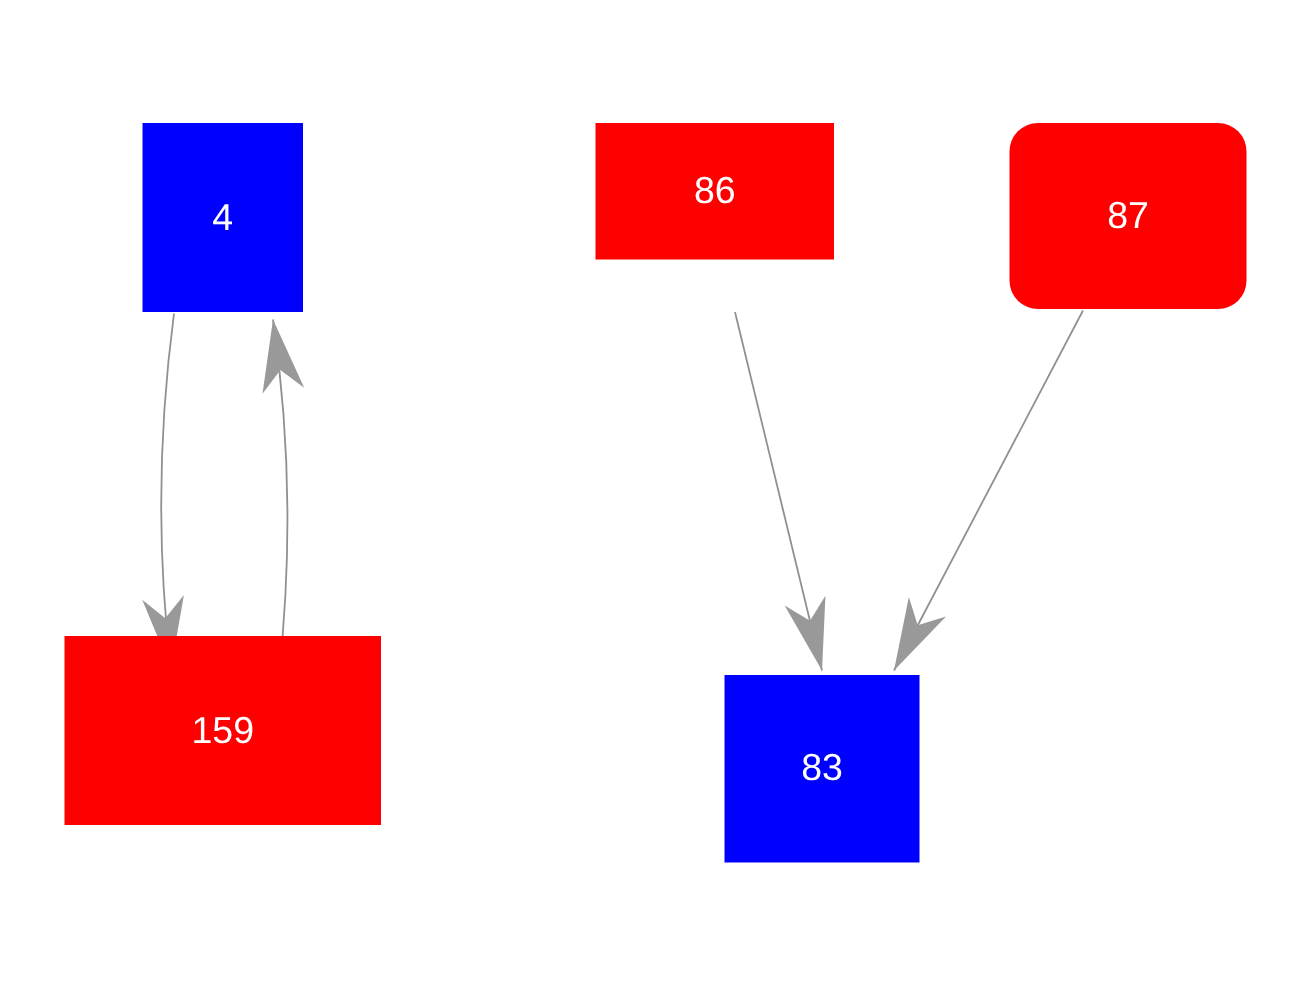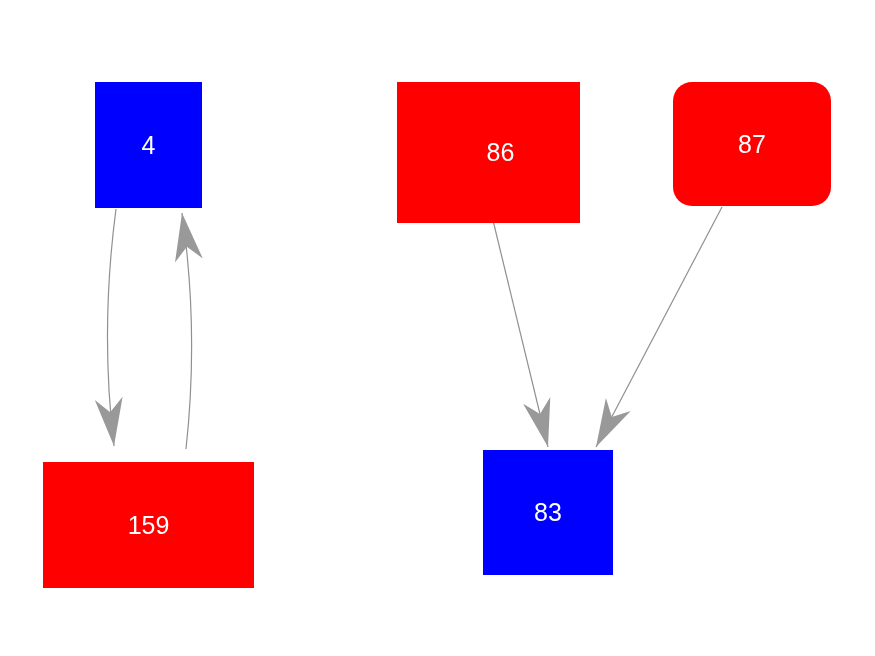--- a/index.html
+++ b/index.html
@@ -63,25 +63,25 @@
     <polygon class="edge-arrowhead" points="548,447 523.1,403.7 540,413.9 550.3,397.1"></polygon>
 
     <path class="edge-line" d="M 722 207 L 596 447"></path>
     <polygon class="edge-arrowhead" points="596,447 605.9,398 611.8,416.9 630.7,411"></polygon>
   </svg>
 
   <div class="node blue" style="left:95px; top:82px; width:107px; height:126px;">
     <span>4</span>
   </div>
 
-  <div class="node red" style="left:43px; top:462px; width:211px; height:126px;">
+  <div class="node red" style="left:43px; top:424px; width:211px; height:126px;">
     <span>159</span>
   </div>
 
-  <div class="node red" style="left:397px; top:82px; width:159px; height:141px;padding-left:24px;">
+  <div class="node red" style="left:397px; top:82px; width:159px; height:91px;">
     <span>86</span>
   </div>
 
   <div class="node red" style="left:673px; top:82px; width:158px; height:124px;border-radius:19px;">
     <span>87</span>
   </div>
 
   <div class="node blue" style="left:483px; top:450px; width:130px; height:125px;">
     <span>83</span>
   </div>

